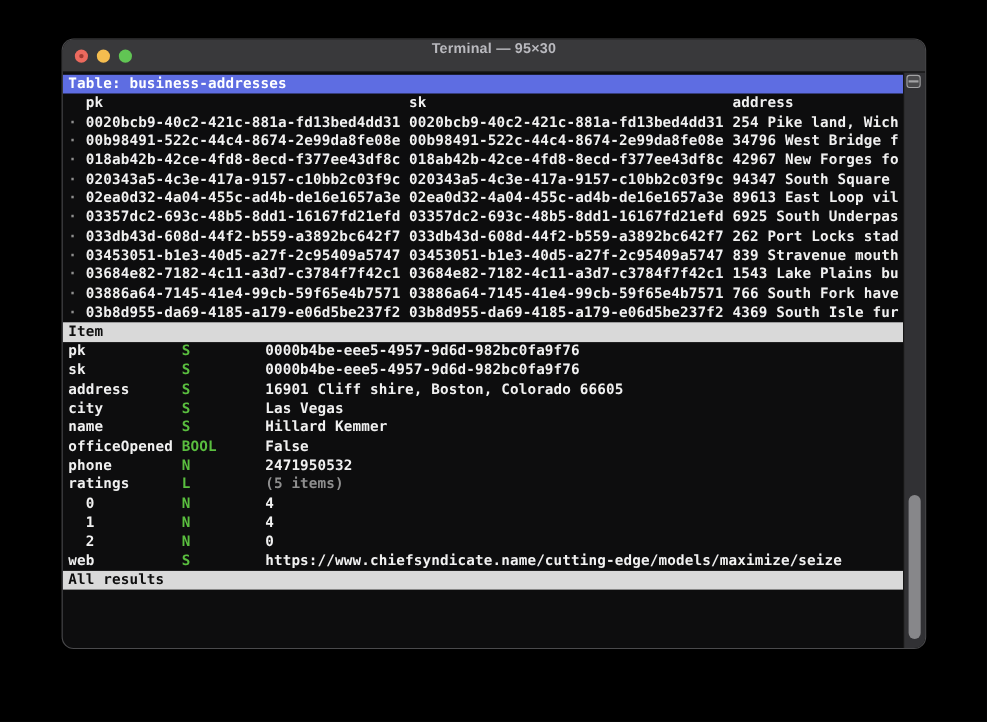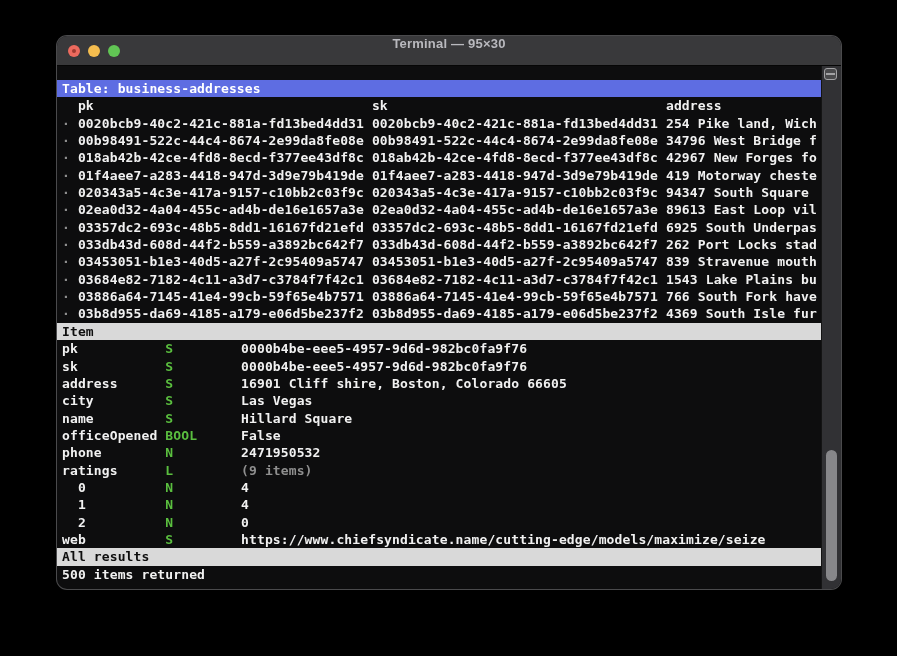--- a/index.html
+++ b/index.html
@@ -22,21 +22,21 @@
   .light.close::after {
     content:""; position:absolute; left:4px; top:4px; width:4px; height:4px;
     border-radius:50%; background:#a03a31;
   }
   .light.min { background:#f5bd4f; }
   .light.max { background:#61c554; }
   .titletext { color:#b9b9be; font-size:13px; font-weight:700; letter-spacing:0.2px; }
 
   .content { position:relative; display:flex; height:524px; }
   .terminal {
-    flex:1; padding-top:14px; overflow:hidden;
+    flex:1; padding-top:2px; overflow:hidden;
     font-family:"DejaVu Sans Mono", monospace; font-size:13px; font-weight:700;
     color:#f1f1f1; letter-spacing:0.12px;
   }
   .line { white-space:pre; height:17.35px; line-height:17.35px; padding-left:5px; overflow:hidden; }
   .line.blue { background:var(--accent-blue,#5e6de2); color:#ffffff; }
   .line.bar  { background:var(--bar-bg,#d9d9d9); color:#0e0e0e; }
   .bullet { color:#8f8f8f; }
   .sel .bullet { color:#b06ab0; }
   .sel .rowtext { color:var(--selected-pink,#d16fd1); }
   .key { color:#f1f1f1; }
@@ -71,47 +71,45 @@
   </div>
 
   <div class="content">
     <div class="terminal">
       <div class="line blue">Table: business-addresses</div>
       <div class="line" id="col-header">  pk                                   sk                                   address</div>
       <div id="table-rows">
           <div class="line"><span class="bullet">·</span><span class="rowtext"> 0020bcb9-40c2-421c-881a-fd13bed4dd31 0020bcb9-40c2-421c-881a-fd13bed4dd31 254 Pike land, Wich</span></div>
           <div class="line"><span class="bullet">·</span><span class="rowtext"> 00b98491-522c-44c4-8674-2e99da8fe08e 00b98491-522c-44c4-8674-2e99da8fe08e 34796 West Bridge f</span></div>
           <div class="line"><span class="bullet">·</span><span class="rowtext"> 018ab42b-42ce-4fd8-8ecd-f377ee43df8c 018ab42b-42ce-4fd8-8ecd-f377ee43df8c 42967 New Forges fo</span></div>
-          <div class="line"><span class="bullet">·</span><span class="rowtext"> 01f4aee7-a283-4418-947d-3d9e79b419de 01f4aee7-a283-4418-947d-3d9e79b419de 419 Motorway cheste</span></div>
           <div class="line"><span class="bullet">·</span><span class="rowtext"> 020343a5-4c3e-417a-9157-c10bb2c03f9c 020343a5-4c3e-417a-9157-c10bb2c03f9c 94347 South Square</span></div>
           <div class="line"><span class="bullet">·</span><span class="rowtext"> 02ea0d32-4a04-455c-ad4b-de16e1657a3e 02ea0d32-4a04-455c-ad4b-de16e1657a3e 89613 East Loop vil</span></div>
           <div class="line"><span class="bullet">·</span><span class="rowtext"> 03357dc2-693c-48b5-8dd1-16167fd21efd 03357dc2-693c-48b5-8dd1-16167fd21efd 6925 South Underpas</span></div>
           <div class="line"><span class="bullet">·</span><span class="rowtext"> 033db43d-608d-44f2-b559-a3892bc642f7 033db43d-608d-44f2-b559-a3892bc642f7 262 Port Locks stad</span></div>
           <div class="line"><span class="bullet">·</span><span class="rowtext"> 03453051-b1e3-40d5-a27f-2c95409a5747 03453051-b1e3-40d5-a27f-2c95409a5747 839 Stravenue mouth</span></div>
           <div class="line"><span class="bullet">·</span><span class="rowtext"> 03684e82-7182-4c11-a3d7-c3784f7f42c1 03684e82-7182-4c11-a3d7-c3784f7f42c1 1543 Lake Plains bu</span></div>
           <div class="line"><span class="bullet">·</span><span class="rowtext"> 03886a64-7145-41e4-99cb-59f65e4b7571 03886a64-7145-41e4-99cb-59f65e4b7571 766 South Fork have</span></div>
           <div class="line"><span class="bullet">·</span><span class="rowtext"> 03b8d955-da69-4185-a179-e06d5be237f2 03b8d955-da69-4185-a179-e06d5be237f2 4369 South Isle fur</span></div>
         </div>
       <div class="line bar">Item</div>
       <div id="item-fields">
           <div class="line"><span class="key">pk           </span><span class="type">S    </span><span class="val">0000b4be-eee5-4957-9d6d-982bc0fa9f76</span></div>
           <div class="line"><span class="key">sk           </span><span class="type">S    </span><span class="val">0000b4be-eee5-4957-9d6d-982bc0fa9f76</span></div>
           <div class="line"><span class="key">address      </span><span class="type">S    </span><span class="val">16901 Cliff shire, Boston, Colorado 66605</span></div>
           <div class="line"><span class="key">city         </span><span class="type">S    </span><span class="val">Las Vegas</span></div>
-          <div class="line"><span class="key">name         </span><span class="type">S    </span><span class="val">Hillard Square</span></div>
+          <div class="line"><span class="key">name         </span><span class="type">S    </span><span class="val">Hillard Kemmer</span></div>
           <div class="line"><span class="key">officeOpened </span><span class="type">BOOL </span><span class="val">False</span></div>
           <div class="line"><span class="key">phone        </span><span class="type">N    </span><span class="val">2471950532</span></div>
-          <div class="line"><span class="key">ratings      </span><span class="type">L    </span><span class="val muted">(9 items)</span></div>
+          <div class="line"><span class="key">ratings      </span><span class="type">L    </span><span class="val muted">(5 items)</span></div>
           <div class="line"><span class="key">  0          </span><span class="type">N    </span><span class="val">4</span></div>
           <div class="line"><span class="key">  1          </span><span class="type">N    </span><span class="val">4</span></div>
           <div class="line"><span class="key">  2          </span><span class="type">N    </span><span class="val">0</span></div>
           <div class="line"><span class="key">web          </span><span class="type">S    </span><span class="val">https://www.chiefsyndicate.name/cutting-edge/models/maximize/seize</span></div>
         </div>
       <div class="line bar">All results</div>
-      <div class="line">500 items returned</div>
     </div>
 
     <div class="scrollstrip">
       <div class="splitbtn">
         <div class="bar-line"></div>
       </div>
       <div class="thumb"></div>
     </div>
   </div>
 </div>

